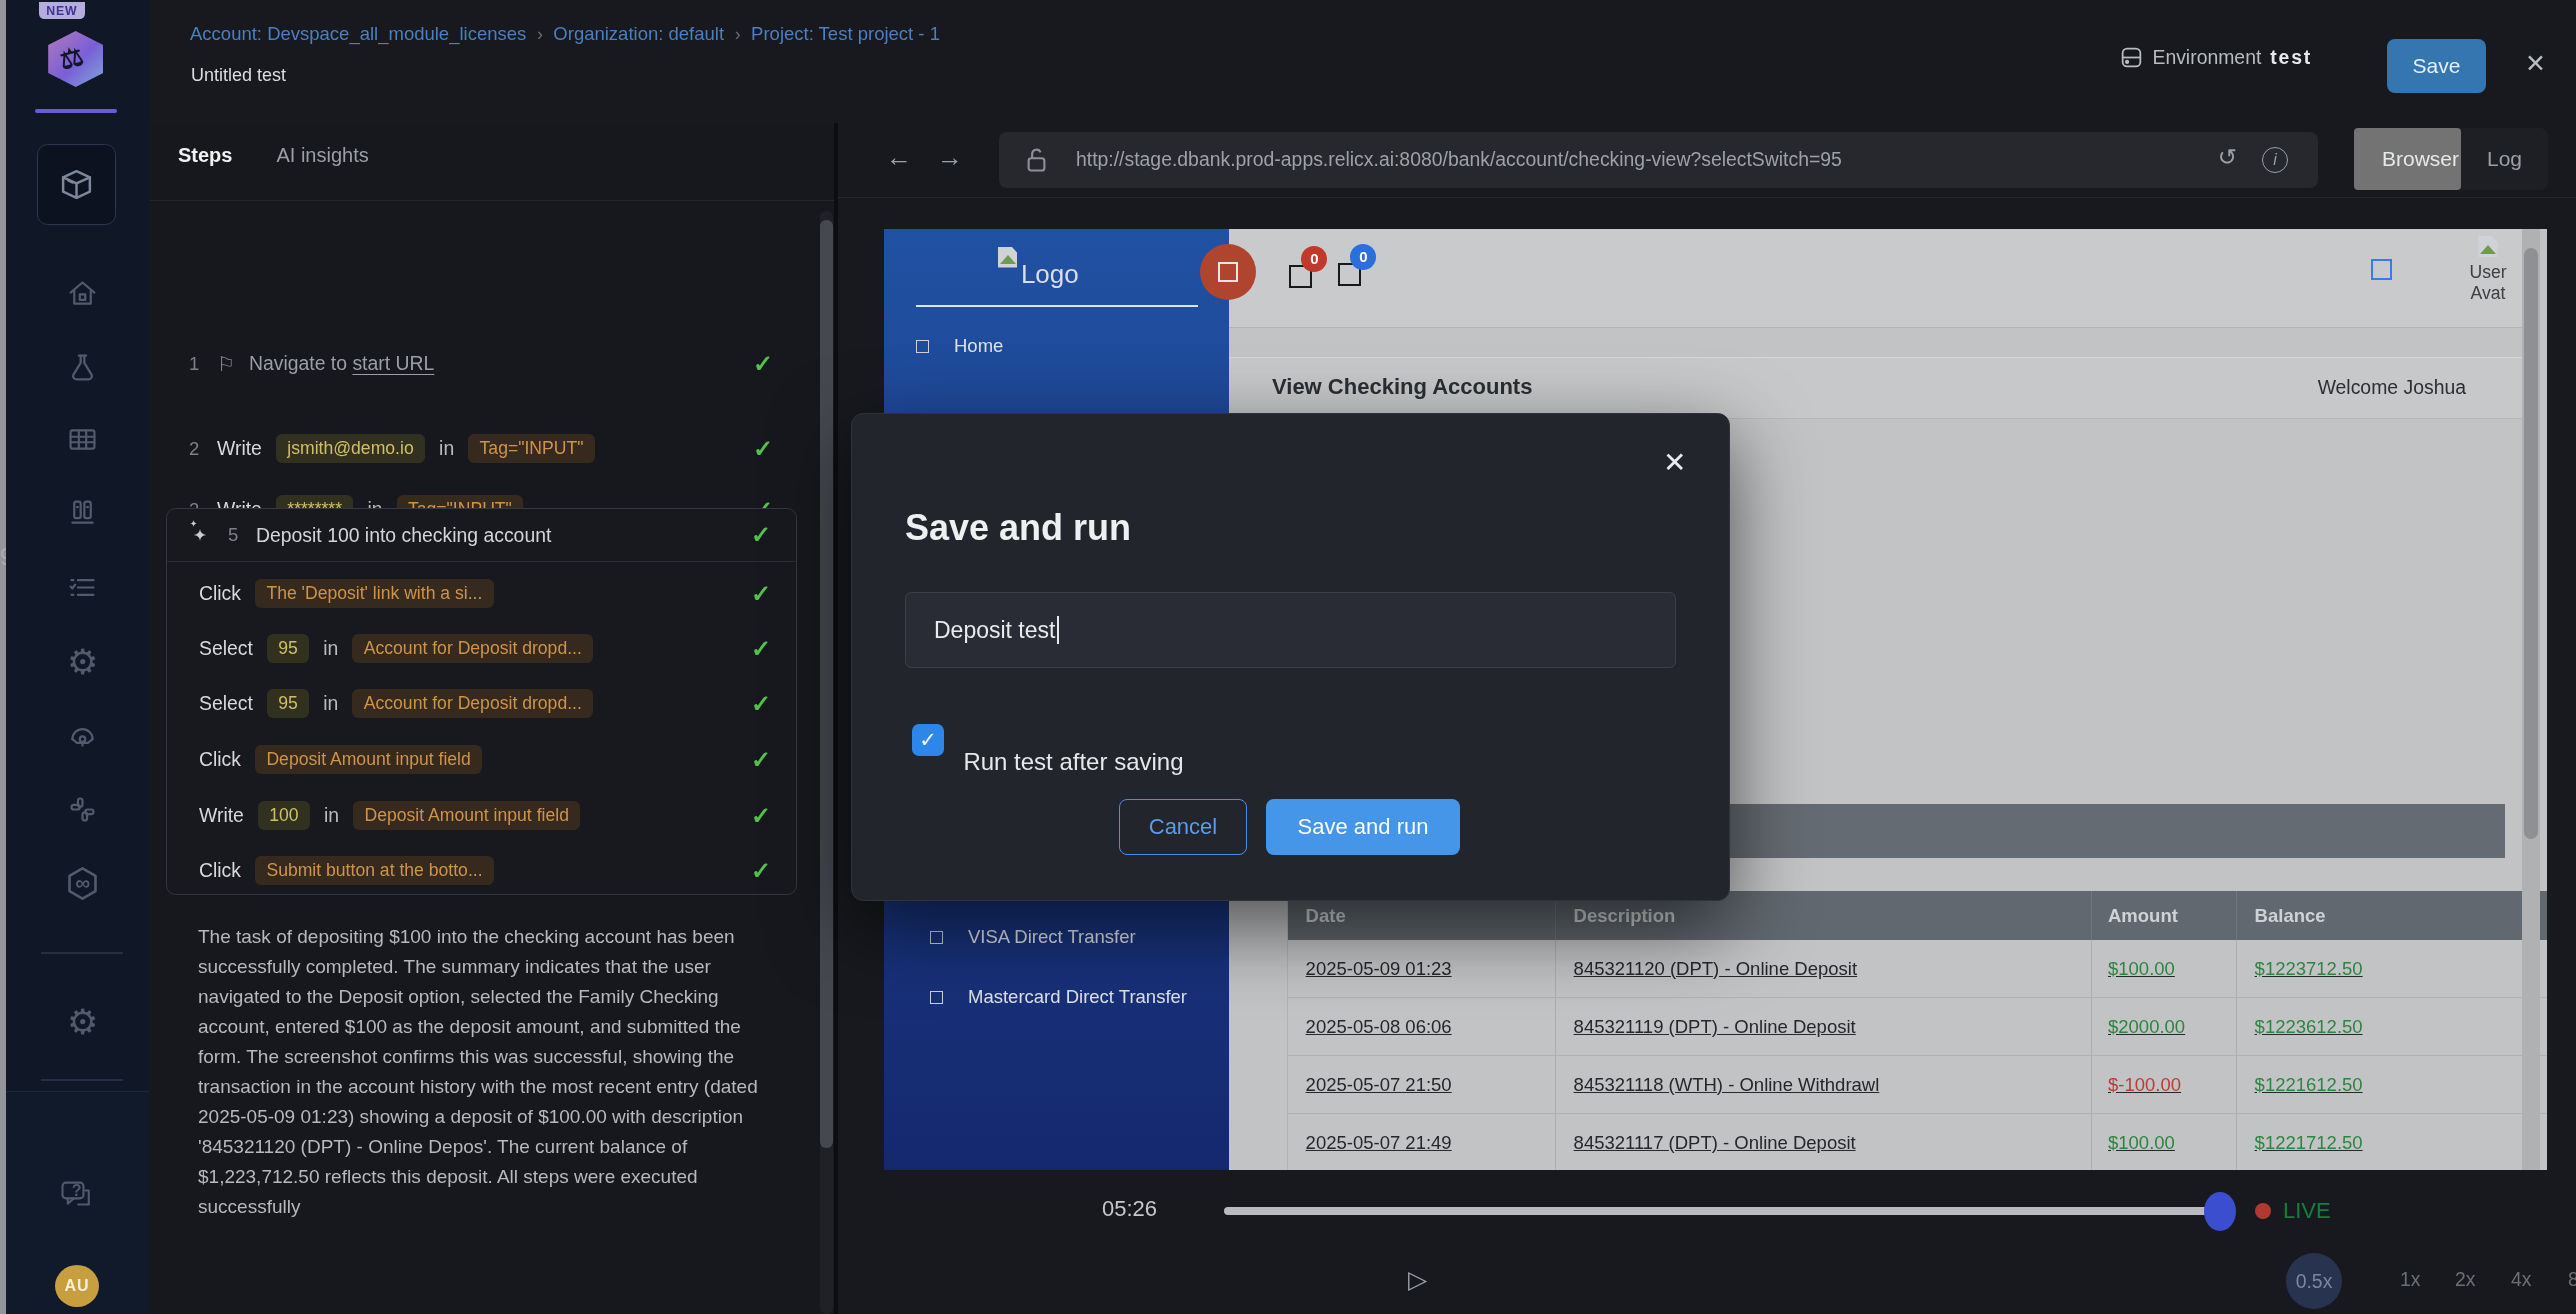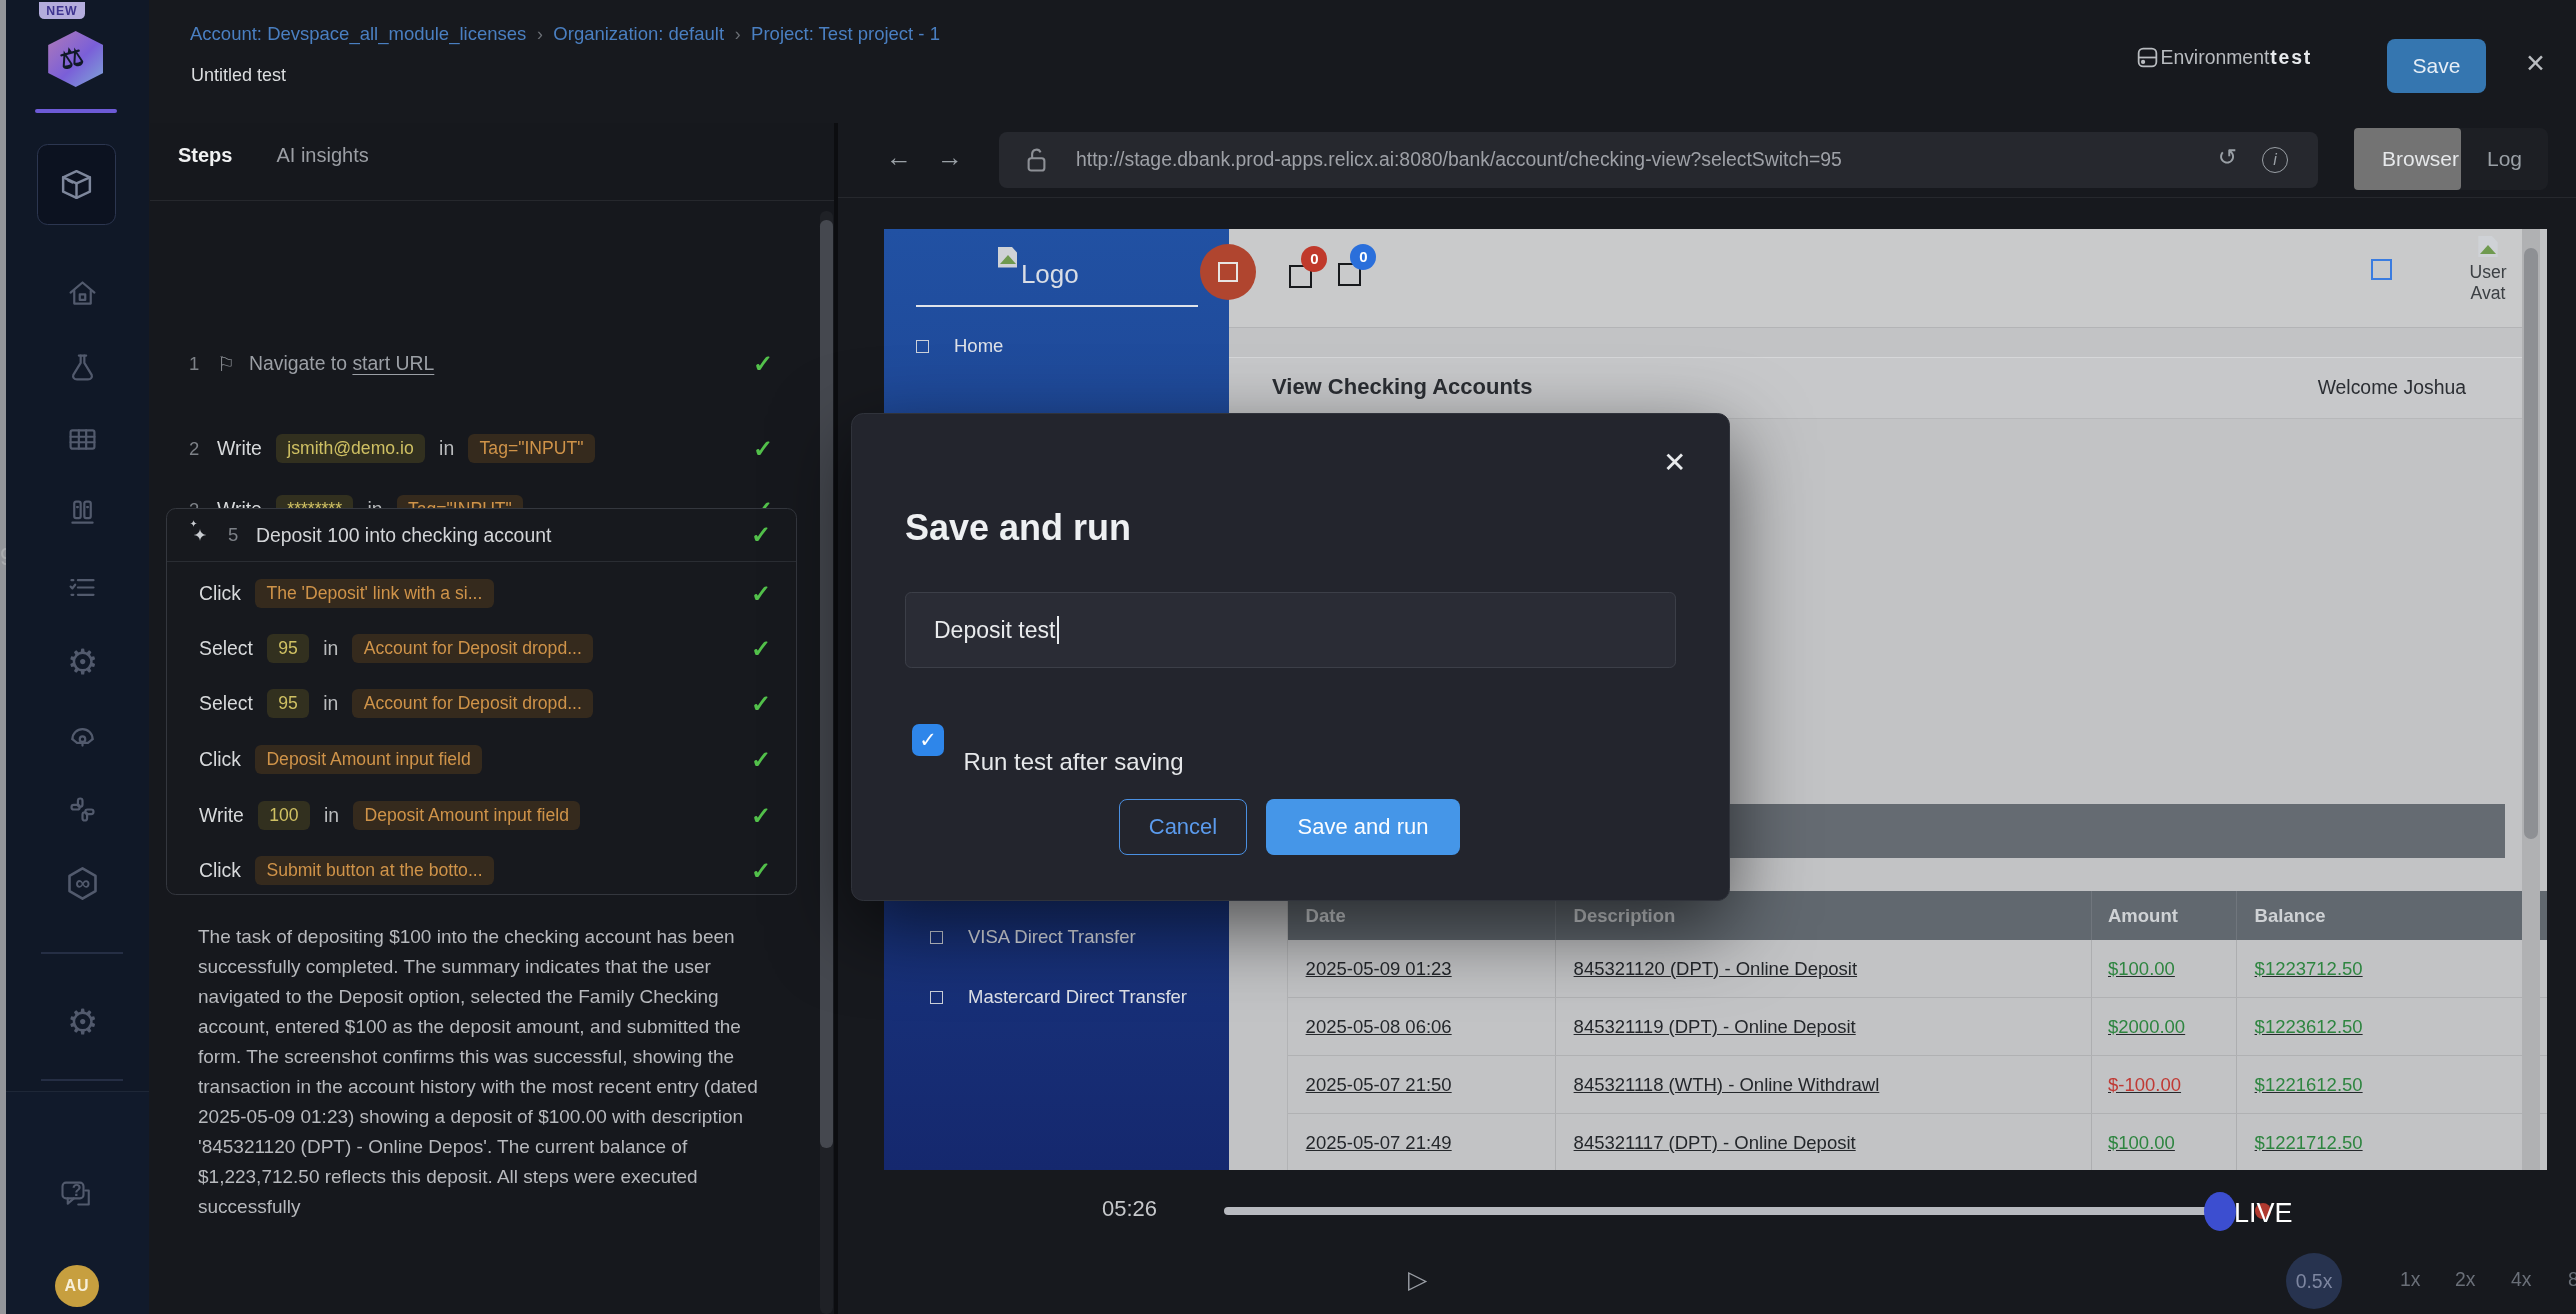--- a/index.html
+++ b/index.html
@@ -27,21 +27,21 @@
   .chat-q { position:absolute; left:50%; top:46%; transform:translate(-50%,-50%); color:#525a6d; font-size:16px; font-weight:bold; }
   .avatar-au { left:55px; top:1265px; width:44px; height:42px; border-radius:50%; background:#c79f3f; color:#f7efd9; font-size:16px; font-weight:bold; display:flex; align-items:center; justify-content:center; letter-spacing:0.9px; }
   .bg-glyph-9 { left:0px; top:544px; width:10.6px; overflow:hidden; color:#a9abae; font-size:23px; }
   .collapse-handle { left:150px; top:1166px; width:18.5px; height:84px; background:#9298a1; border-radius:0 9.7px 9.7px 0; display:flex; align-items:center; justify-content:center; color:#3c3f45; font-size:13px; }
 
   
   #topbar { left:150px; top:0; width:2426px; height:123px; background:#17191e; }
   .crumbs { left:40px; top:23px; font-size:18.5px; color:#4a7fc1; display:flex; gap:10.6px; align-items:center; }
   .crumb-sep { color:#6a6e74; font-size:17.6px; }
   .page-title { left:41px; top:65px; font-size:18px; font-weight:500; color:#dcdee0; }
-  .env-wrap { right:264px; top:46px; display:flex; align-items:flex-start; gap:1px; }
+  .env-wrap { right:264px; top:46px; display:flex; align-items:flex-start; gap:9px; }
   .env-label { color:#b9bcc0; font-size:19.4px; }
   .env-value { color:#e6e8eb; font-size:19.4px; font-weight:bold; letter-spacing:1.8px; }
   .save-btn { right:90px; top:39px; width:99px; height:54px; background:#3576b0; border-radius:8px; color:#e6eef6; font-size:21px; display:flex; align-items:center; justify-content:center; }
   .app-close { right:30px; top:49px; color:#b9bcc0; font-size:25px; }
 
   
   #steps-panel { left:150px; top:123px; width:686px; height:1191px; background:#16181d; overflow:hidden; }
   #panel-divider { left:834px; top:123px; width:3.5px; height:1191px; background:#0c0d10; }
   .tabs { left:28px; top:21px; display:flex; gap:44px; align-items:center; }
   .tab { font-size:20px; }
@@ -110,21 +110,21 @@
   .t-head .c-desc,.t-head .c-amt,.t-head .c-bal { border-left:0.9px solid #70767d; }
   .pos { color:#2e8540; } .negv { color:#c03a35; }
   .bank-scroll-track { left:1638px; top:0; width:17.6px; height:941px; background:#b0b1b3; }
   .bank-scroll-thumb { left:1640px; top:19.4px; width:14px; height:591px; background:#8e9094; border-radius:7px; }
 
   
   .pb-time { left:264px; top:1073px; font-size:22px; color:#c6c8cb; }
   .pb-bar { left:386px; top:1084px; width:984px; height:8px; background:#b8bac0; border-radius:4.4px; }
   .pb-knob { left:1366px; top:1069px; width:32px; height:39px; border-radius:50%; background:#3c4ed0; }
   .pb-live-dot { left:1417px; top:1080px; width:16px; height:16px; border-radius:50%; background:#b03a30; }
-  .pb-live { left:1396px; top:1075px; font-size:27px; color:#ffffff; }
+  .pb-live { left:1445px; top:1075px; font-size:22px; color:#15803d; }
   .pb-play { left:570px; top:1142px; font-size:25px; color:#9b9fa6; }
   .speed { top:1145px; font-size:19.4px; color:#6a6f78; }
   .speed-active-circle { left:1448px; top:1130px; width:56px; height:56px; border-radius:50%; background:#27334f; color:#7d86a0; font-size:19.4px; display:flex; align-items:center; justify-content:center; }
 
   
   #modal { left:851px; top:413px; width:879px; height:488px; background:#23252d; border:0.9px solid #30333b; border-radius:12.3px; box-shadow:0 26px 79px rgba(0,0,0,.6); z-index:10; }
   .modal-close { position:absolute; left:811px; top:32px; color:#e8eaec; font-size:28px; }
   .modal-title { position:absolute; left:53px; top:93px; color:#eef0f2; font-size:36px; font-weight:bold; }
   .modal-input { position:absolute; left:53px; top:178px; width:771px; height:76px; background:#2a2c35; border:0.9px solid #3c3f48; border-radius:6.2px; display:flex; align-items:center; padding-left:28px; color:#e9ebed; font-size:23px; }
   .caret { display:inline-block; width:1.8px; height:28px; background:#e8eaec; margin-left:1.8px; vertical-align:middle; }

